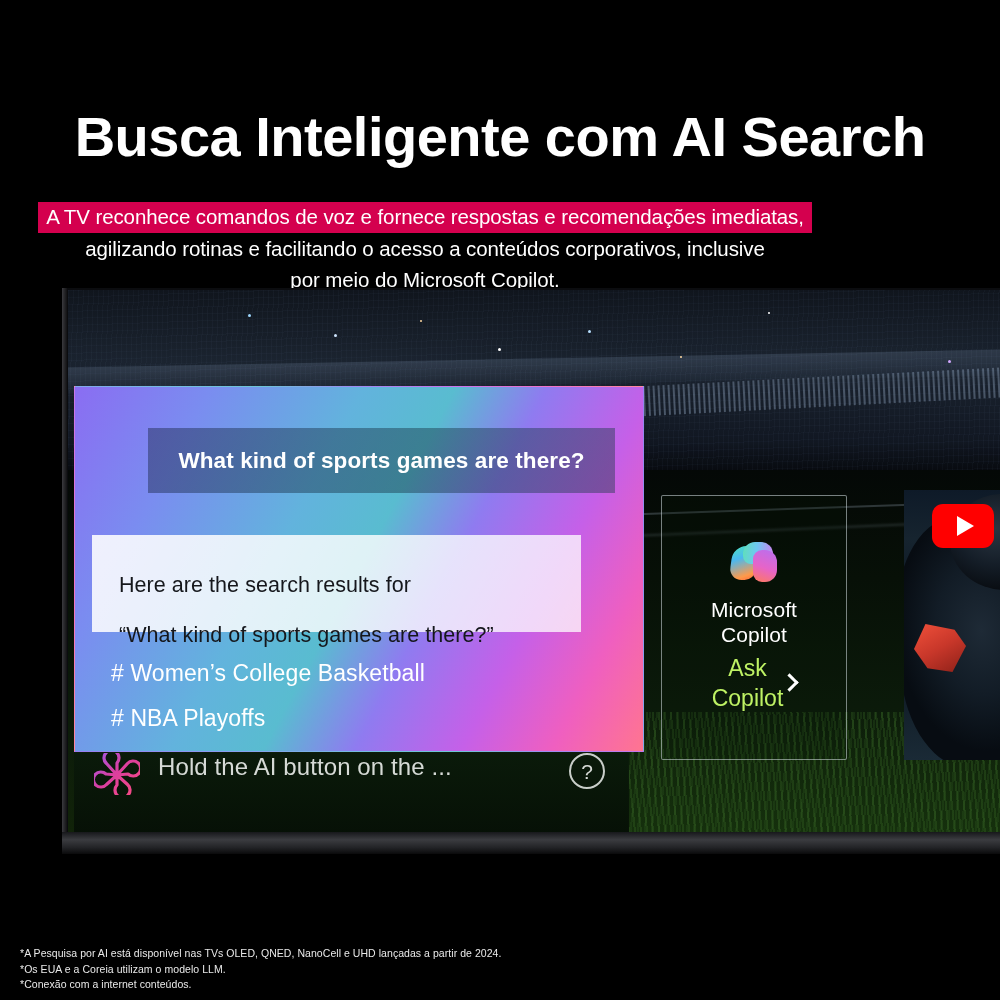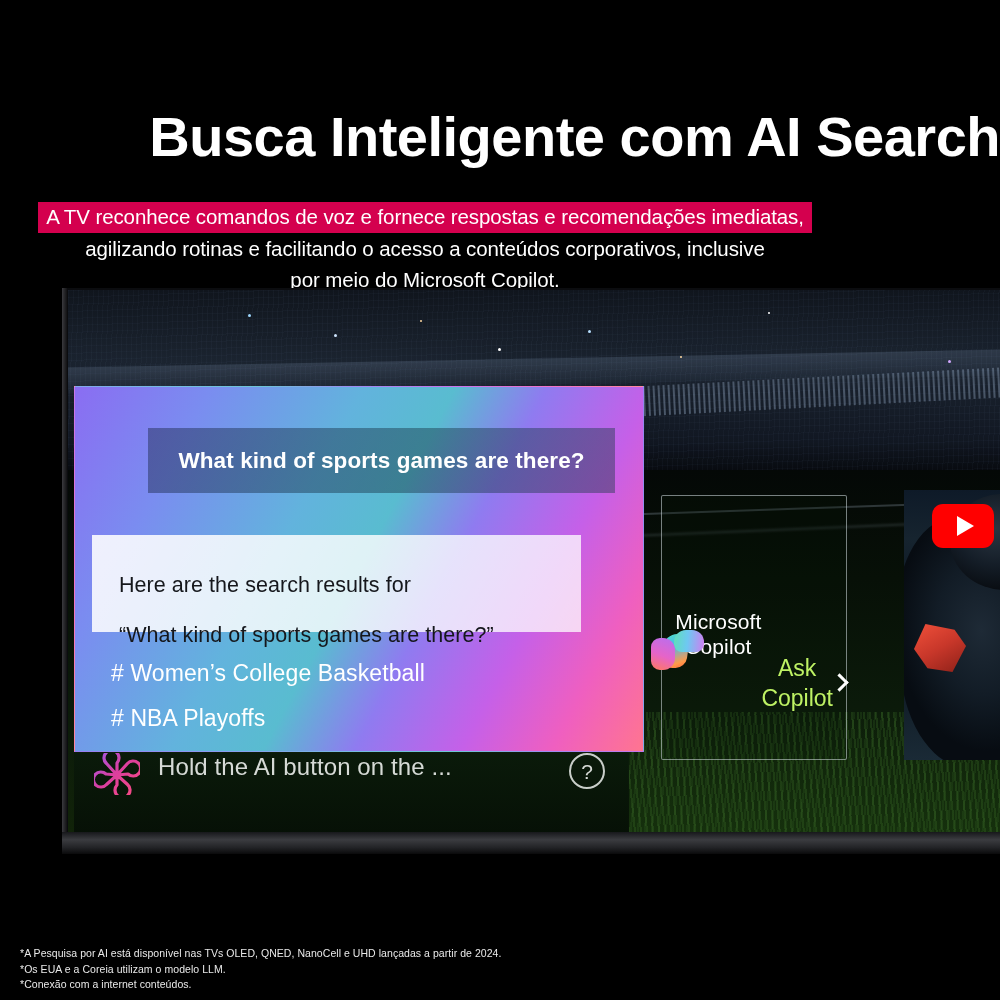--- a/index.html
+++ b/index.html
@@ -7,21 +7,21 @@
     width:1000px; height:1000px;
     background:#000;
     font-family:"Liberation Sans", sans-serif;
     overflow:hidden;
   }
   .page { position:relative; width:1000px; height:1000px; background:#000; }
 
   
   .headline {
     position:absolute; left:0; top:108px; width:1000px;
-    text-align:right;
+    text-align:center;
     color:#ffffff;
     font-size:56px;
     font-weight:700;
     letter-spacing:-0.5px;
     line-height:1.05;
     white-space:nowrap;
   }
 
   
   .subhead {
@@ -151,21 +151,21 @@
     margin-left:4px;
   }
 
   
   .copilot-card {
     position:absolute; left:593px; top:205px;
     width:186px; height:265px;
     border:1.5px solid rgba(215,225,230,0.55);
     border-radius:2px;
     background:rgba(8,20,8,0.18);
-    display:flex; flex-direction:row; align-items:center;
+    display:flex; flex-direction:column; align-items:center;
   }
   .copilot-logo {
     position:relative;
     width:46px; height:42px;
     margin-top:46px;
   }
   .cp-ribbon-a, .cp-ribbon-b, .cp-ribbon-c { position:absolute; }
   .cp-ribbon-a {
     left:0; top:4px; width:26px; height:34px;
     background:linear-gradient(160deg,#4fe3c0 0%,#4ab8f0 35%,#ff9a4a 82%,#ff6a3d 100%);

